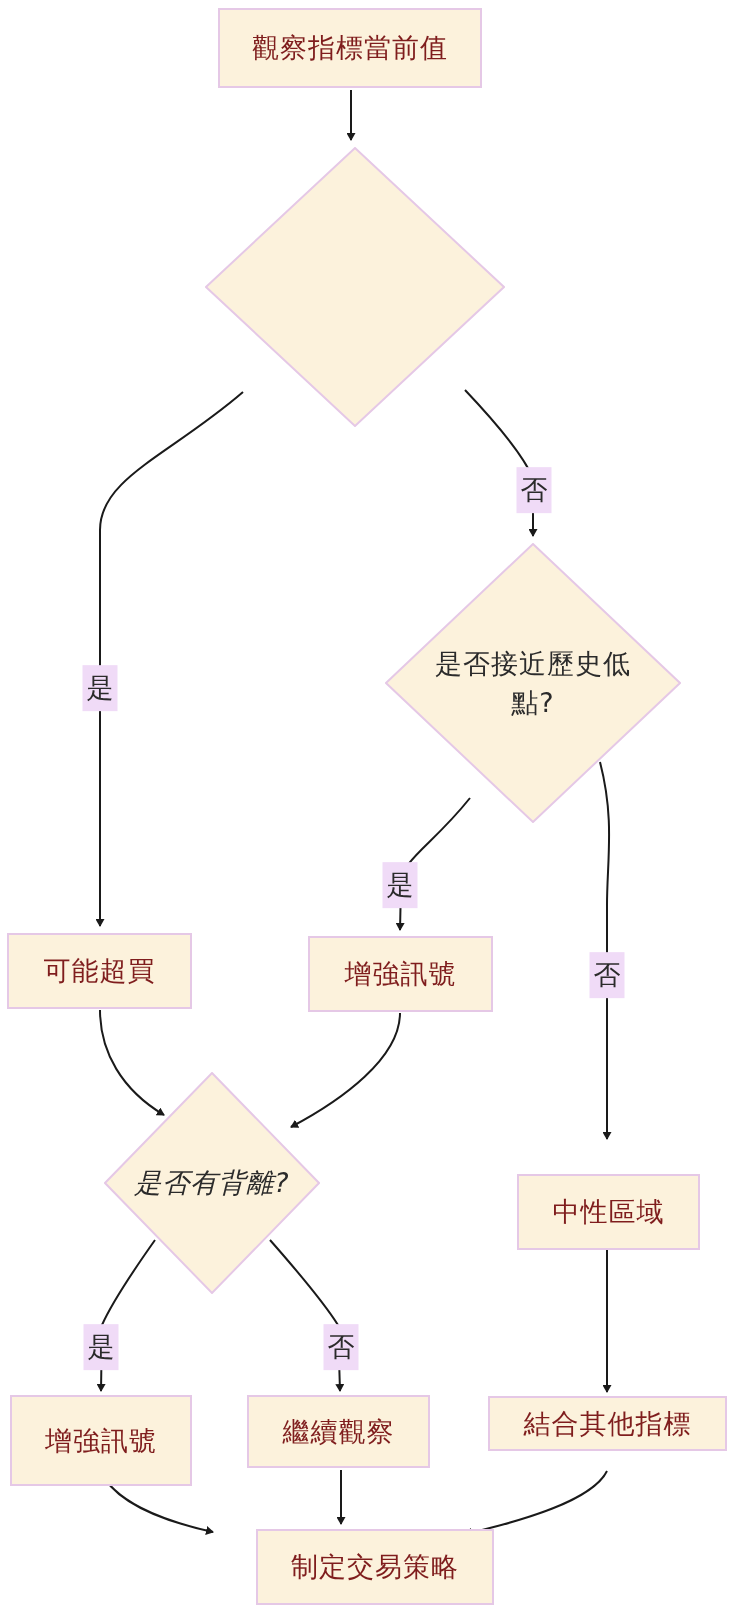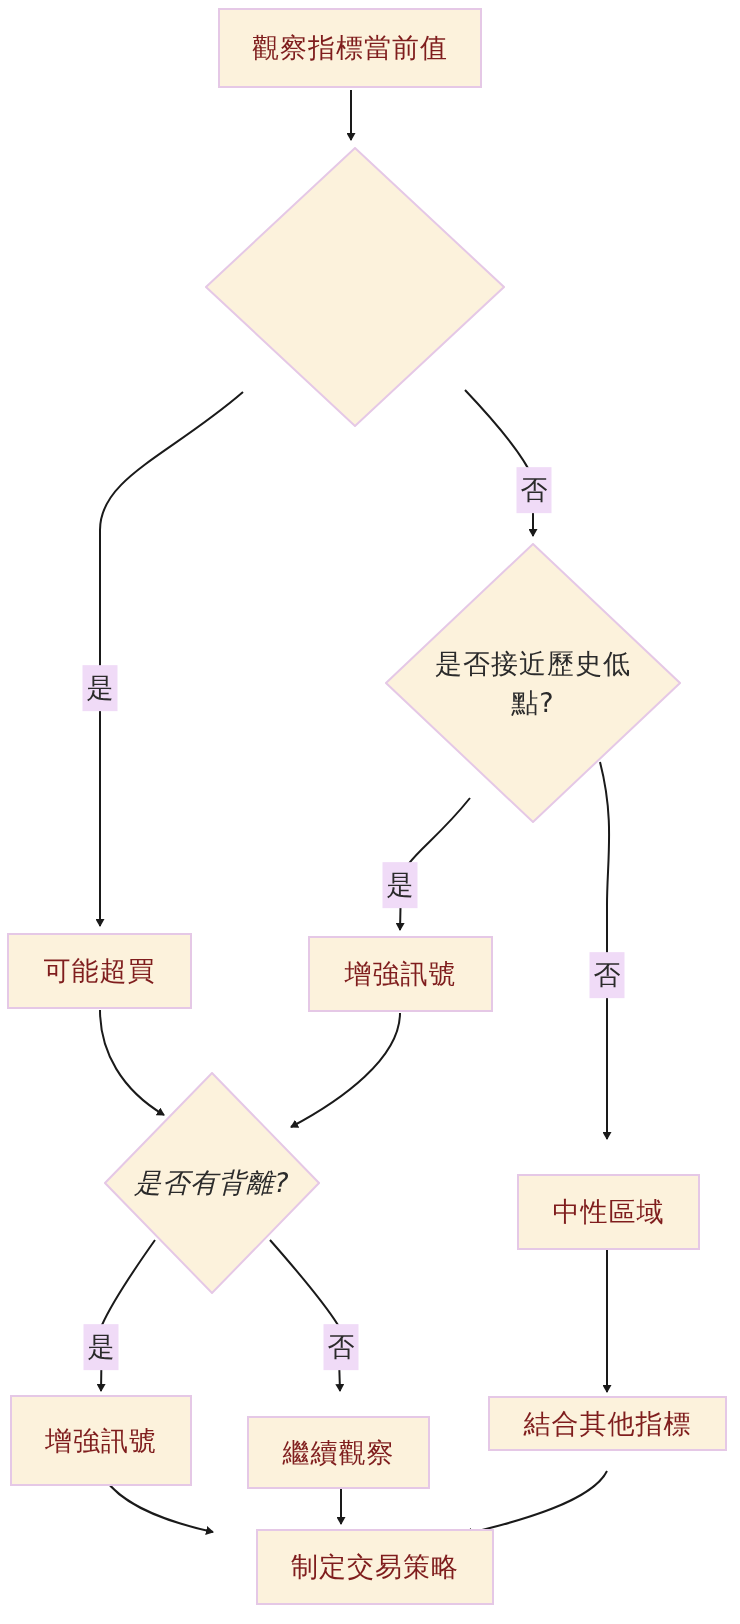--- a/index.html
+++ b/index.html
@@ -67,21 +67,21 @@
 </div>
 
 <div class="node" style="left:517px;top:1143px;width:183px;height:76px;margin-top:31px;">
   <span>中性區域</span>
 </div>
 
 <div class="node" style="left:10px;top:1395px;width:182px;height:91px;">
   <span>增強訊號</span>
 </div>
 
-<div class="node" style="left:247px;top:1395px;width:183px;height:73px;margin-top:21px;">
+<div class="node" style="left:247px;top:1395px;width:183px;height:73px;">
   <span>繼續觀察</span>
 </div>
 
 <div class="node" style="left:488px;top:1396px;width:239px;height:55px;">
   <span>結合其他指標</span>
 </div>
 
 <div class="node" style="left:220px;top:1529px;width:238px;height:76px;margin-left:36px;">
   <span>制定交易策略</span>
 </div>

